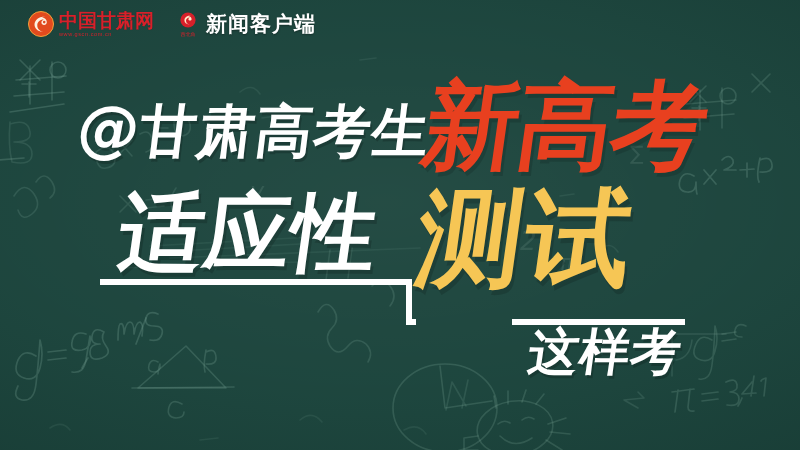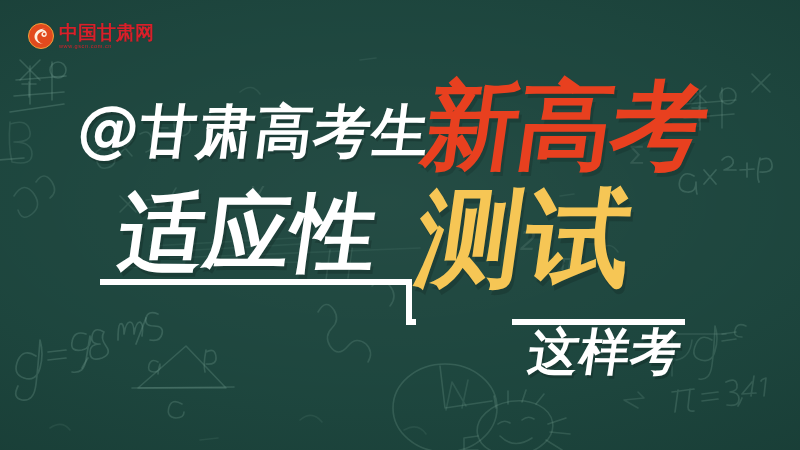--- a/index.html
+++ b/index.html
@@ -36,21 +36,20 @@
   .logo-bar {
     position: absolute;
     left: 0; top: 0;
     width: 800px;
     height: 48px;
     display: flex;
     align-items: center;
     padding-left: 28px;
     box-sizing: border-box;
     z-index: 8;
-    margin-top: 12px;
   }
   .logo-group-1 {
     display: flex;
     align-items: center;
     gap: 5px;
   }
   .logo-mark {
     position: relative;
     width: 26px;
     height: 26px;
@@ -400,20 +399,34 @@
                    C14.8 5.6 16.2 5.5 17.5 5.5 Z" fill="#fdf0e2"></path>
           <circle cx="16.2" cy="11.1" r="1.3" fill="#e24a1e"></circle>
         </svg>
       </span>
       <span class="logo-word-block">
         <span class="logo-cn">中国甘肃网</span>
         <span class="logo-url">www.gscn.com.cn</span>
       </span>
     </div>
 
+    <div class="logo-group-2">
+      <span class="logo-mark-2">
+        <svg width="22" height="18" viewBox="0 0 22 18" xmlns="http://www.w3.org/2000/svg">
+          <circle cx="11" cy="8" r="7.6" fill="#d7202a"></circle>
+          <path d="M14 3.5 C10.2 3.5 7.4 5.5 7.4 8.3 C7.4 10.8 9.8 12.6 12.4 12.4
+                   C10.4 12 9 10.6 9 8.7 C9 6.6 10.9 5.2 13 5.4
+                   C12 5.8 11.4 6.4 11.4 7.2 C11.4 8 12.1 8.6 13 8.6
+                   C13.9 8.6 14.6 7.9 14.6 7 C14.6 5.5 13.2 4.3 11.4 4
+                   C12.2 3.7 13.1 3.5 14 3.5 Z" fill="#ffe9c9"></path>
+        </svg>
+        <span class="m2-sub">西北角</span>
+      </span>
+      <span class="logo-app-name">新闻客户端</span>
+    </div>
   </div>
 
   <div class="line1">
     <span class="t-at">@</span>
     <span class="cjk t-white-1">甘肃高考生</span>
   </div>
 
   <div class="cjk t-red">新高考</div>
 
   <div class="cjk t-white-2">适应性</div>

